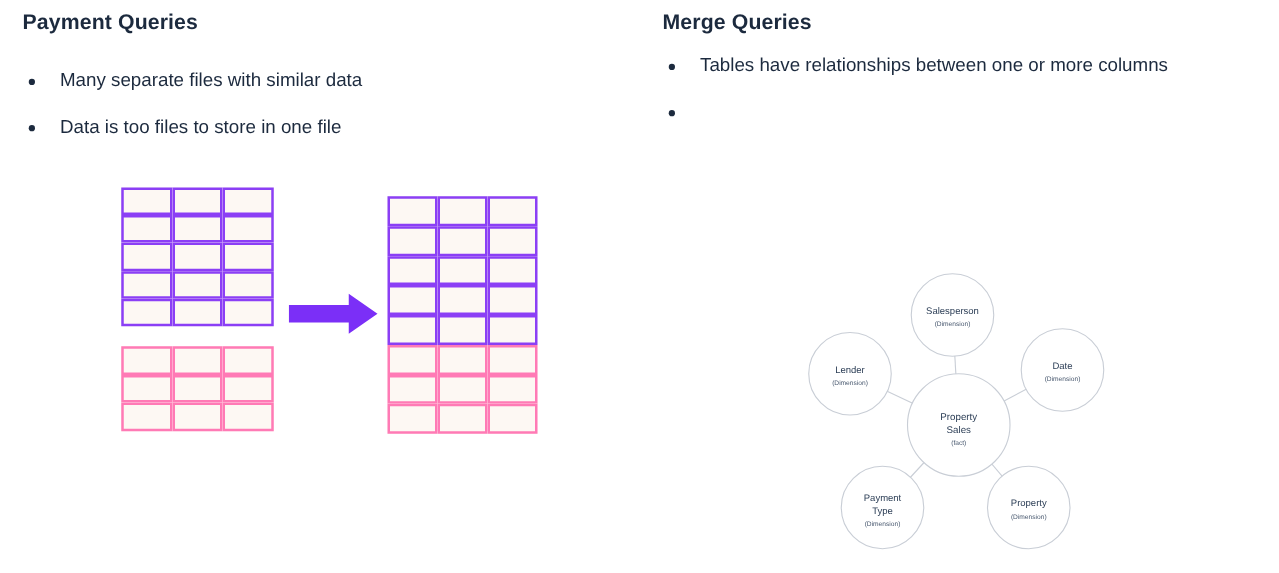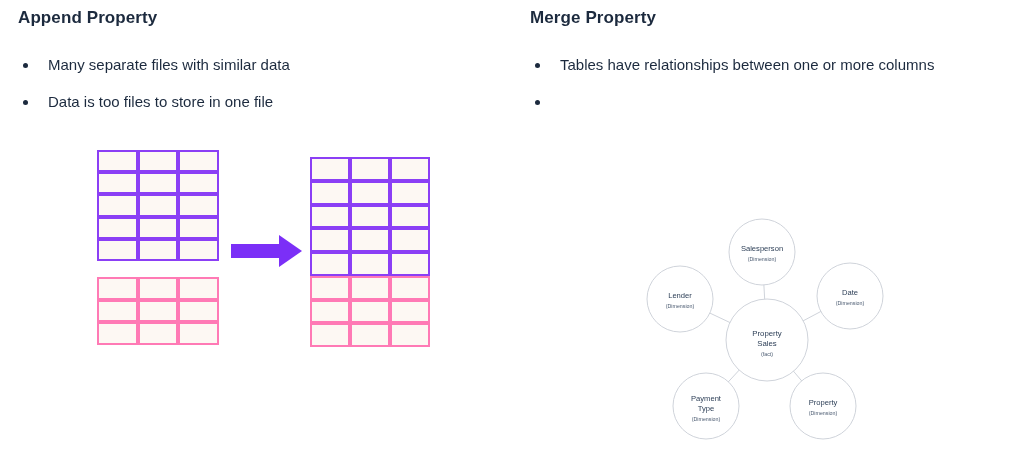--- a/index.html
+++ b/index.html
@@ -50,21 +50,21 @@
   }
   .bullets li .bullet-dot {
     position: absolute;
     left: 5px;
     top: 11px;
     width: 5px;
     height: 5px;
     border-radius: 50%;
     background: #1c2a3e;
   }
-  .col-right .bullets { width: 468px; top: 52px; }
+  .col-right .bullets { width: 468px; top: 40px; }
 
   
   .append-diagram {
     position: absolute;
     left: 85px;
     top: 145px;
     width: 365px;
     height: 210px;
   }
   .grid-table {
@@ -138,21 +138,21 @@
   }
   .node-title.fact { font-size: 7.8px; }
 </style>
 </head>
 <body>
 
 <div class="slide">
 
   <div class="col col-left">
 
-    <div class="heading">Append Property</div>
+    <div class="heading">Payment Queries</div>
 
     <ul class="bullets">
       <li>
         <span class="bullet-dot"></span>
         <span>Many separate files with similar data</span>
       </li>
       <li>
         <span class="bullet-dot"></span>
         <span>Data is too files to store in one file</span>
       </li>
@@ -221,21 +221,21 @@
         <div class="cell k"></div>
         <div class="cell k"></div>
         <div class="cell k"></div>
       </div>
 
     </div>
   </div>
 
   <div class="col col-right">
 
-    <div class="heading">Merge Property</div>
+    <div class="heading">Merge Queries</div>
 
     <ul class="bullets">
       <li>
         <span class="bullet-dot"></span>
         <span>Tables have relationships between one or more columns</span>
       </li>
       <li>
         <span class="bullet-dot"></span>
       </li>
     </ul>

